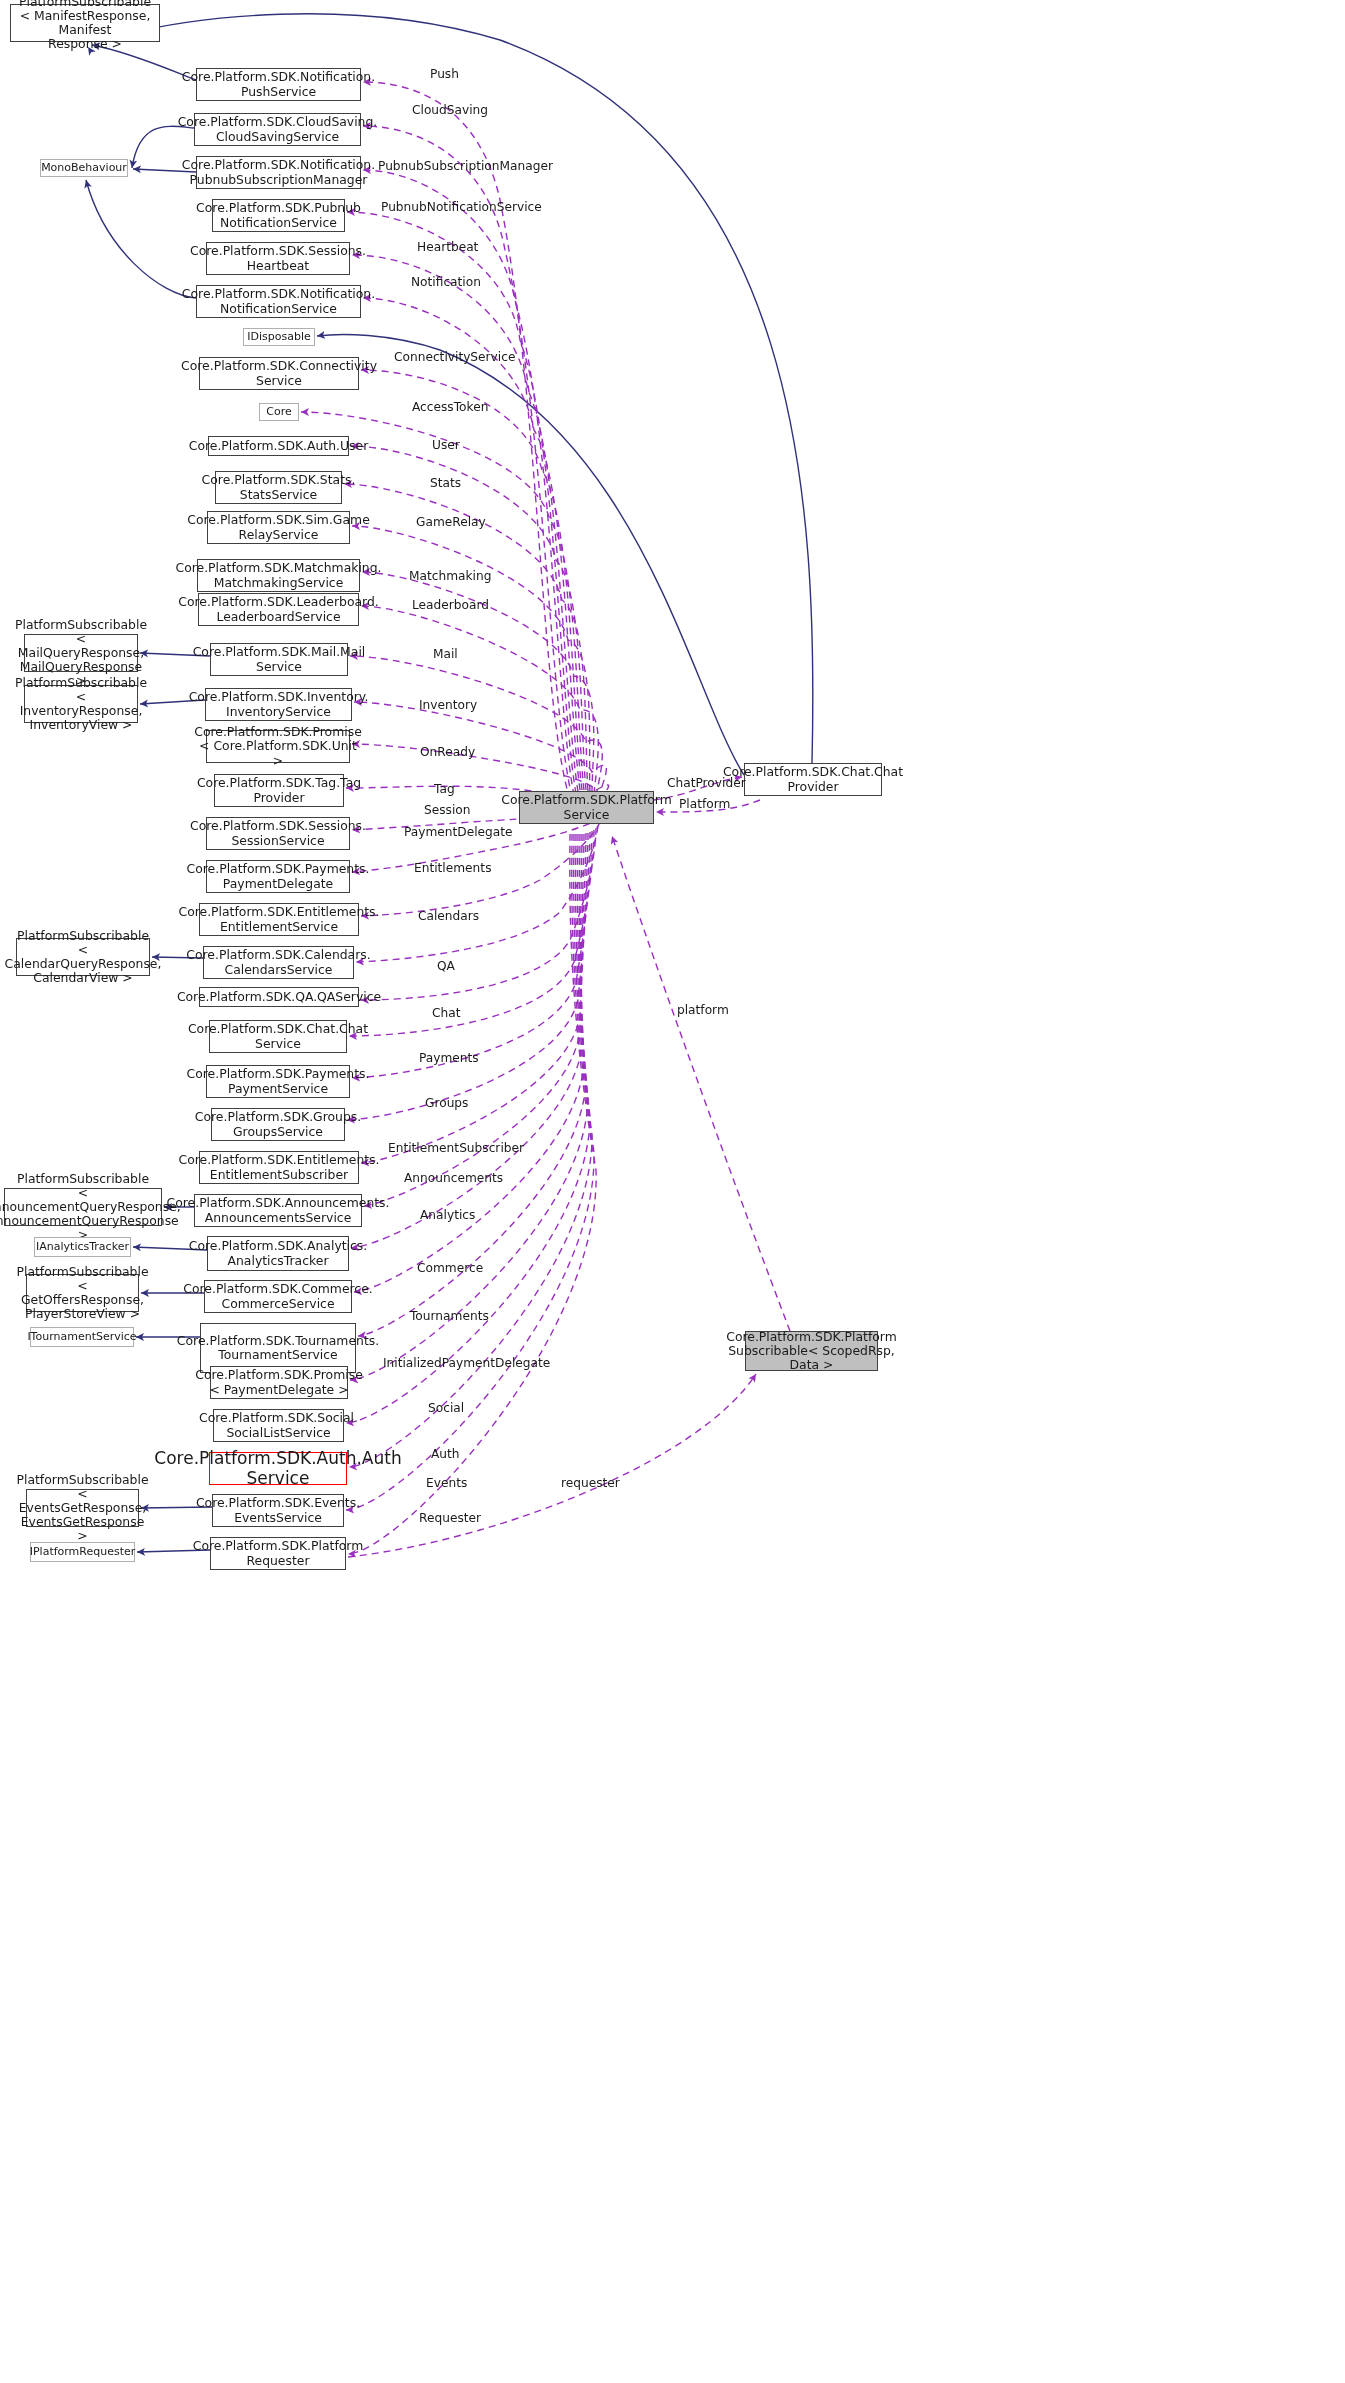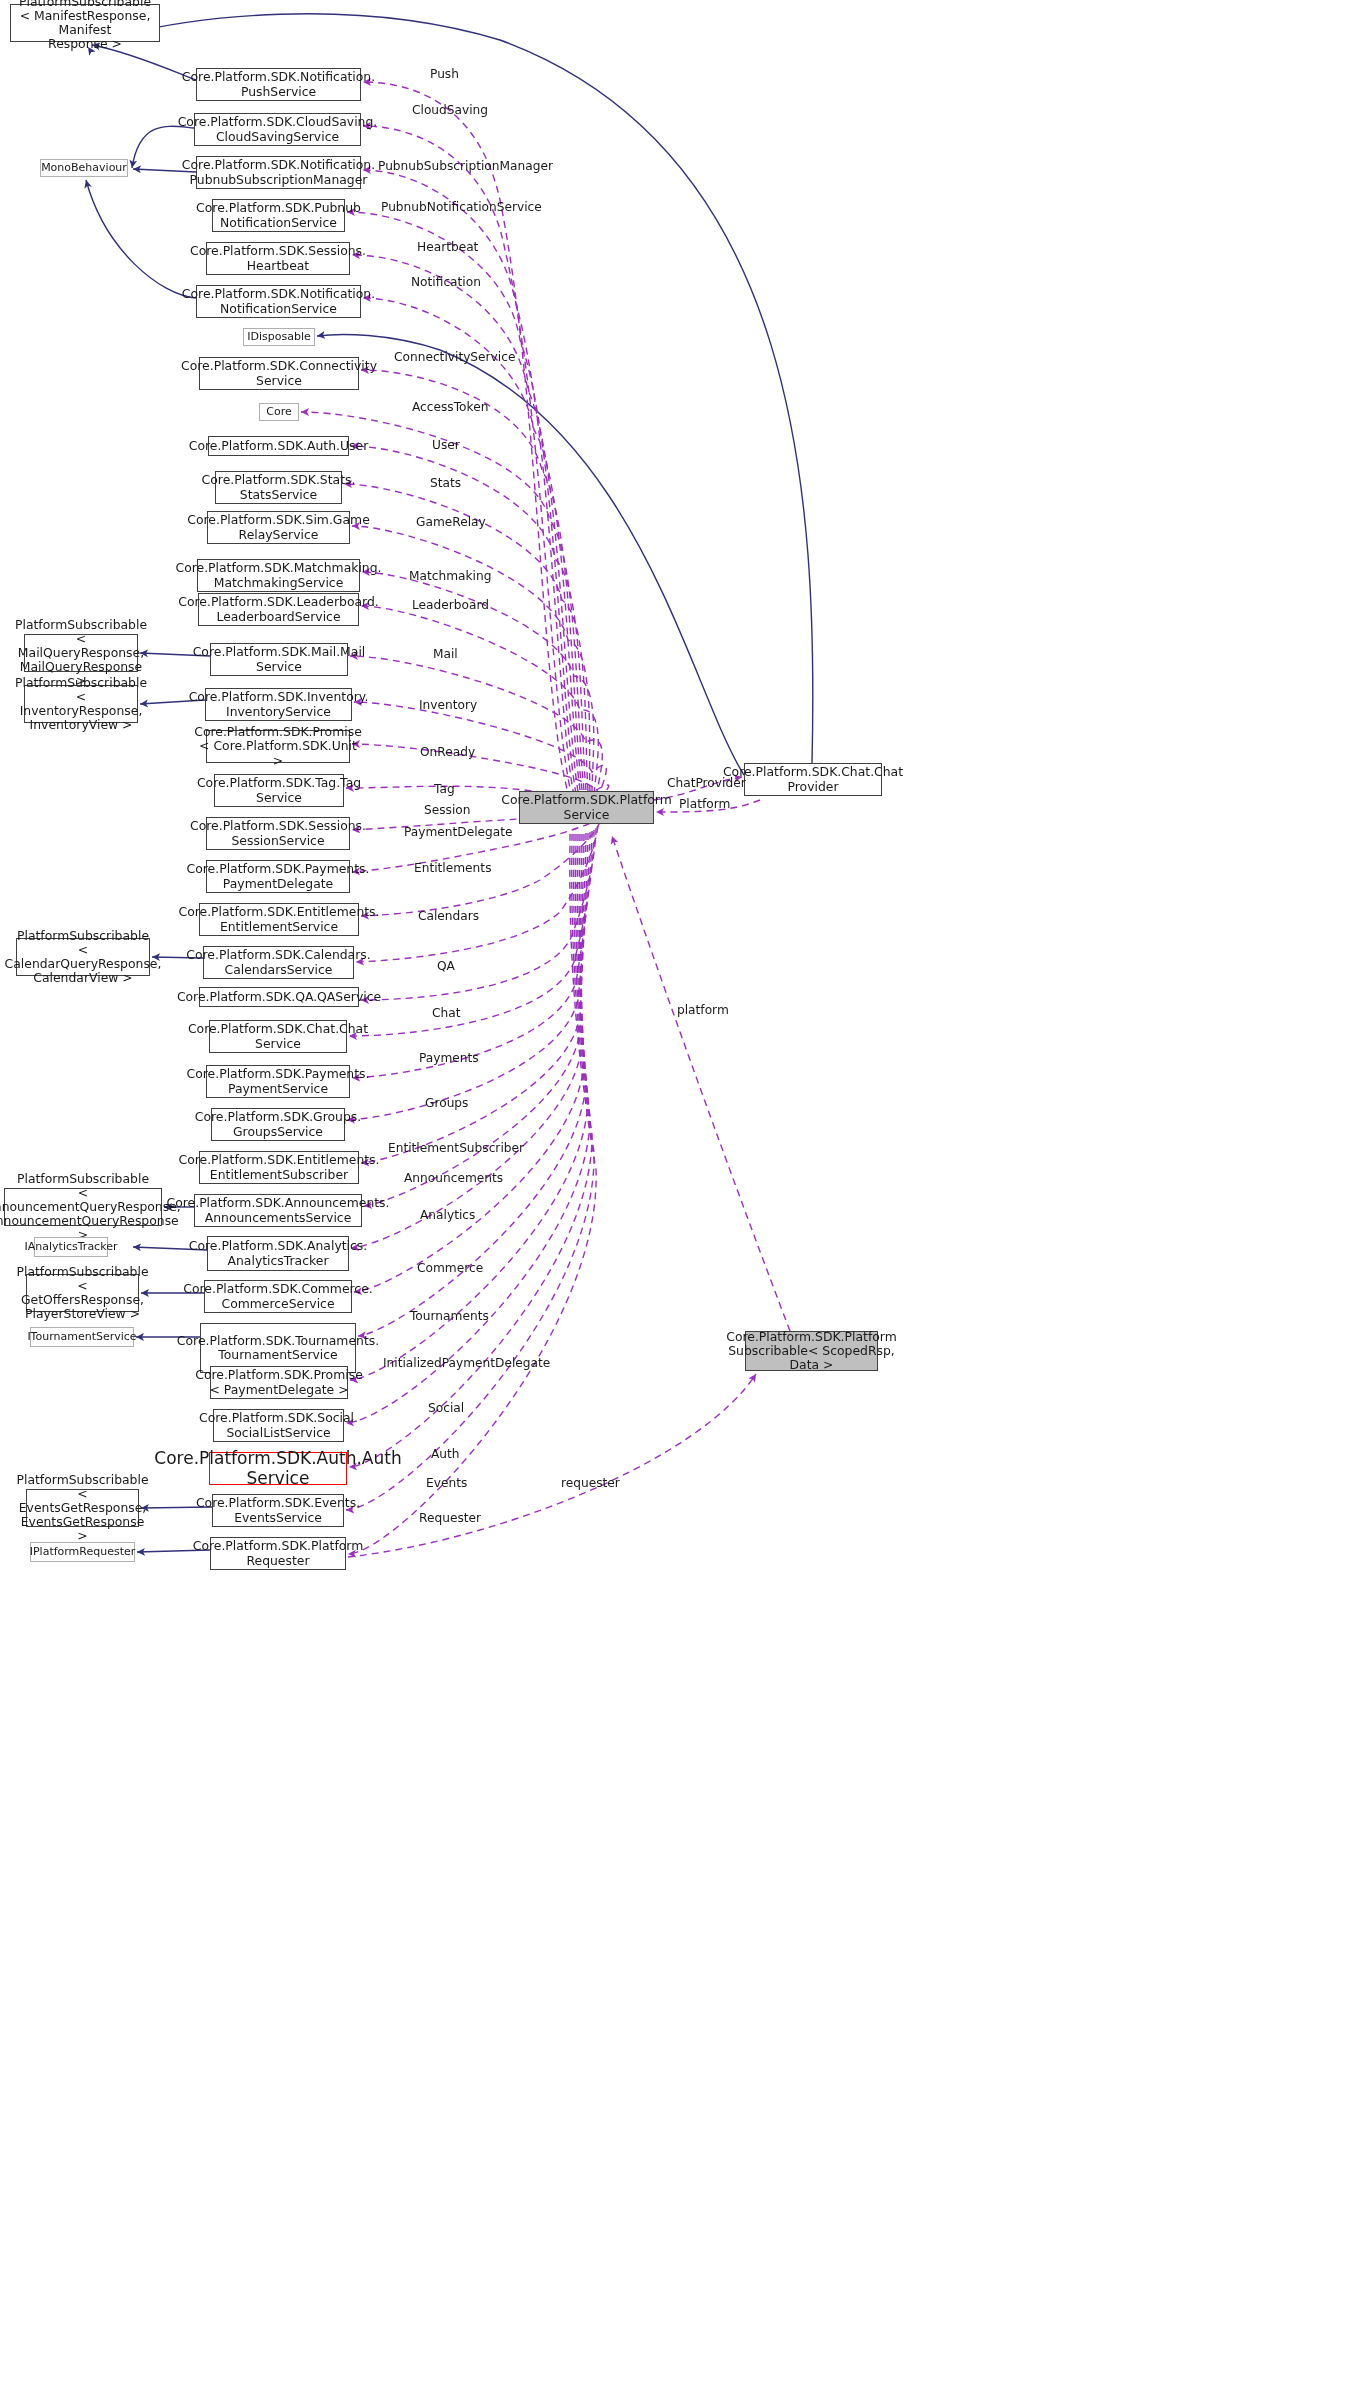--- a/index.html
+++ b/index.html
@@ -148,21 +148,21 @@
       <div class="node n-class" style="left: 210px; top: 643px; width: 138px; height: 33px;">Core.Platform.SDK.Mail.Mail
 Service</div>
       <div class="node n-class" style="left: 24px; top: 685px; width: 114px; height: 38px;">PlatformSubscribable
 &lt; InventoryResponse,
 InventoryView &gt;</div>
       <div class="node n-class" style="left: 205px; top: 688px; width: 147px; height: 33px;">Core.Platform.SDK.Inventory.
 InventoryService</div>
       <div class="node n-class" style="left: 206px; top: 730px; width: 144px; height: 33px;">Core.Platform.SDK.Promise
 &lt; Core.Platform.SDK.Unit &gt;</div>
       <div class="node n-class" style="left: 214px; top: 774px; width: 130px; height: 33px;">Core.Platform.SDK.Tag.Tag
-Service</div>
+Provider</div>
       <div class="node n-class" style="left: 206px; top: 817px; width: 144px; height: 33px;">Core.Platform.SDK.Sessions.
 SessionService</div>
       <div class="node n-class" style="left: 206px; top: 860px; width: 144px; height: 33px;">Core.Platform.SDK.Payments.
 PaymentDelegate</div>
       <div class="node n-class" style="left: 199px; top: 903px; width: 160px; height: 33px;">Core.Platform.SDK.Entitlements.
 EntitlementService</div>
       <div class="node n-class" style="left: 16px; top: 938px; width: 134px; height: 38px;">PlatformSubscribable
 &lt; CalendarQueryResponse,
 CalendarView &gt;</div>
       <div class="node n-class" style="left: 203px; top: 946px; width: 151px; height: 33px;">Core.Platform.SDK.Calendars.
@@ -174,21 +174,21 @@
 PaymentService</div>
       <div class="node n-class" style="left: 211px; top: 1108px; width: 134px; height: 33px;">Core.Platform.SDK.Groups.
 GroupsService</div>
       <div class="node n-class" style="left: 199px; top: 1151px; width: 160px; height: 33px;">Core.Platform.SDK.Entitlements.
 EntitlementSubscriber</div>
       <div class="node n-class" style="left: 4px; top: 1188px; width: 158px; height: 38px;">PlatformSubscribable
 &lt; AnnouncementQueryResponse,
 AnnouncementQueryResponse &gt;</div>
       <div class="node n-class" style="left: 194px; top: 1194px; width: 168px; height: 33px;">Core.Platform.SDK.Announcements.
 AnnouncementsService</div>
-      <div class="node n-iface" style="left: 34px; top: 1237px; width: 74px; height: 20px;">IAnalyticsTracker</div>
+      <div class="node n-iface" style="left: 34px; top: 1237px; width: 97px; height: 20px;">IAnalyticsTracker</div>
       <div class="node n-class" style="left: 207px; top: 1236px; width: 142px; height: 35px;">Core.Platform.SDK.Analytics.
 AnalyticsTracker</div>
       <div class="node n-class" style="left: 26px; top: 1274px; width: 113px; height: 38px;">PlatformSubscribable
 &lt; GetOffersResponse,
 PlayerStoreView &gt;</div>
       <div class="node n-class" style="left: 204px; top: 1280px; width: 148px; height: 33px;">Core.Platform.SDK.Commerce.
 CommerceService</div>
       <div class="node n-iface" style="left: 30px; top: 1327px; width: 104px; height: 20px;">ITournamentService</div>
       <div class="node n-class" style="left: 200px; top: 1323px; width: 156px; height: 50px;">Core.Platform.SDK.Tournaments.
 TournamentService</div>

